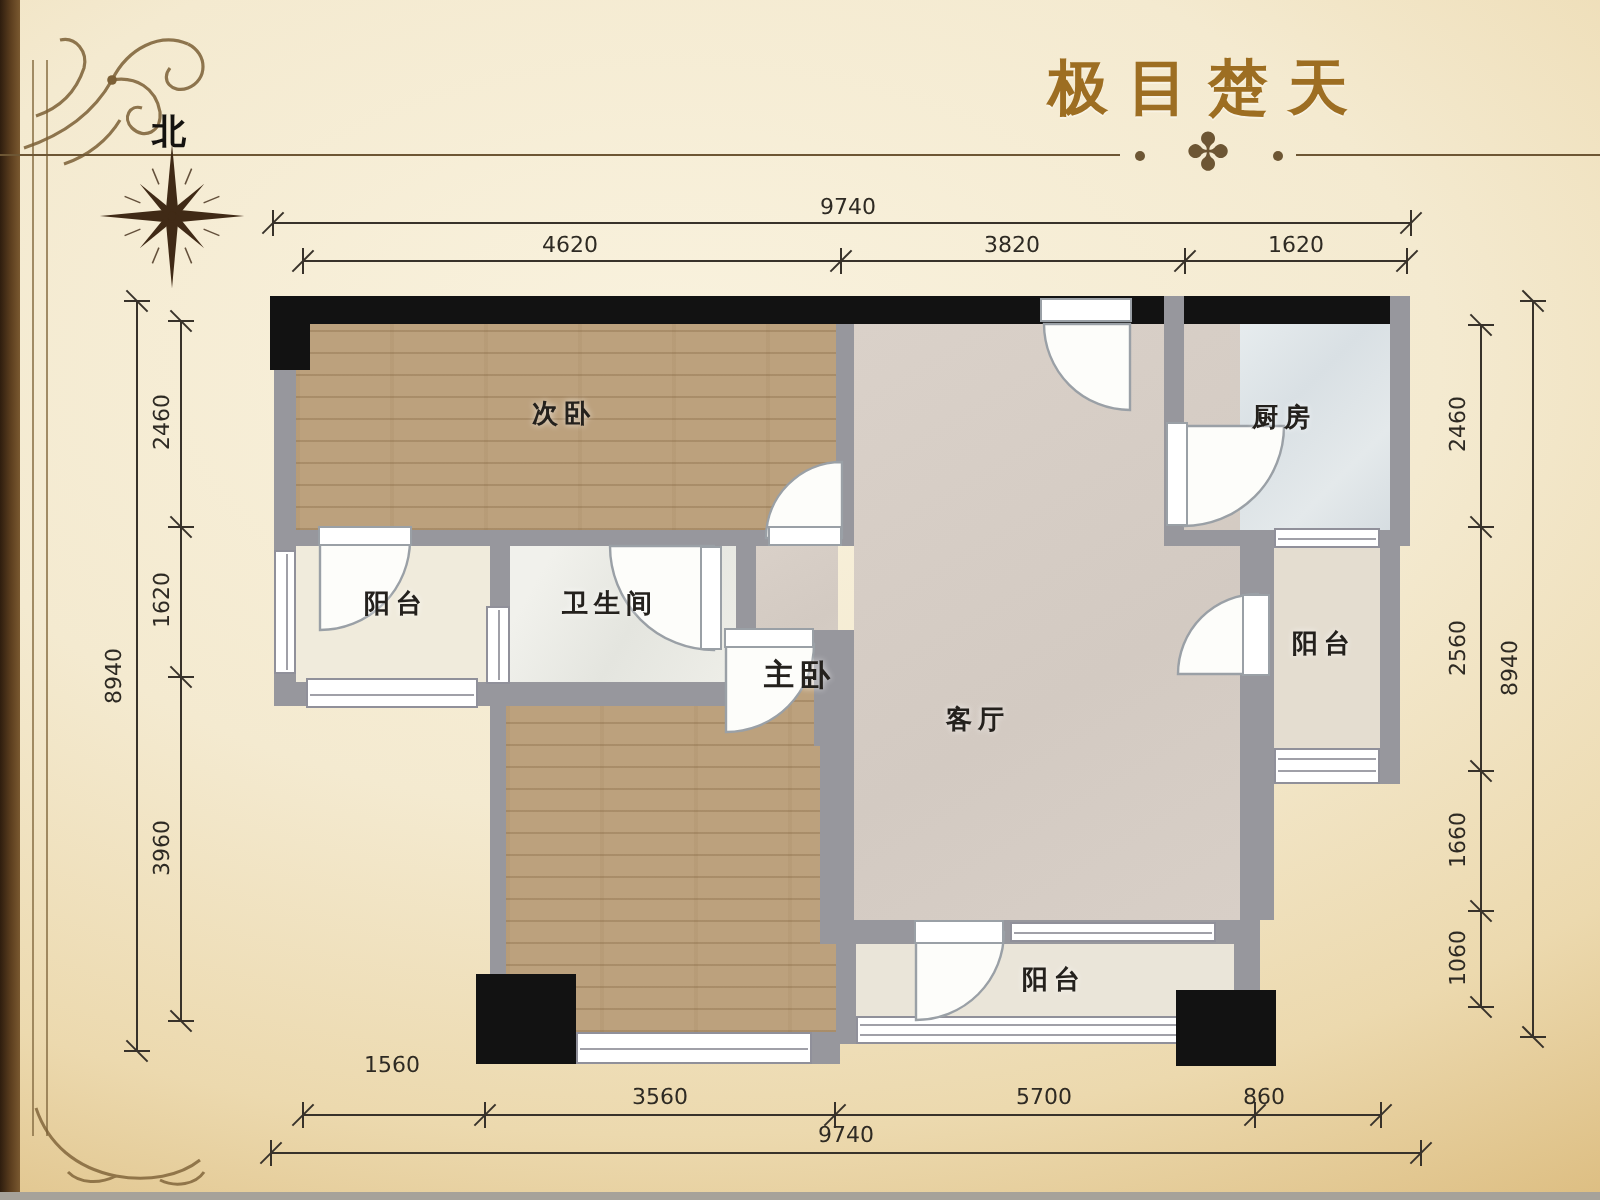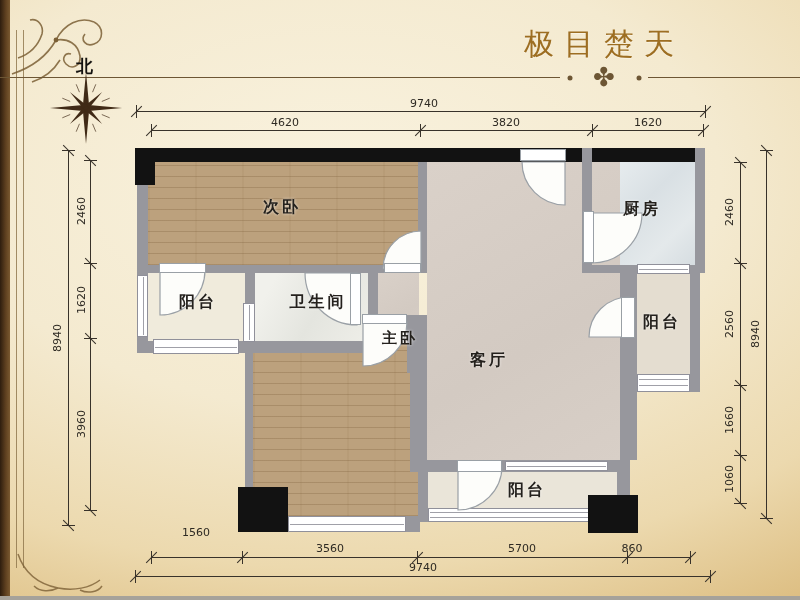--- a/index.html
+++ b/index.html
@@ -8,21 +8,21 @@
     font-family:"DejaVu Sans","Liberation Sans",sans-serif;
     background:radial-gradient(120% 95% at 42% 30%, #f9f2de 0%, #f4ead0 40%, #ecd9ae 68%, #ddbe82 88%, #d0ad6c 100%);
   }
   .abs{position:absolute;}
   
   .edge-left{left:0;top:0;bottom:0;width:10px;background:linear-gradient(90deg,#2e1d0e,#5d3f1f 55%,#7a5930);}
   .edge-bottom{left:0;bottom:0;width:100%;height:4px;background:#a6a29a;}
   .frame-v{left:16px;top:30px;bottom:32px;width:6px;border-left:1px solid #8d744a;border-right:1px solid #8d744a;opacity:.8;}
   
   .title{left:604px;top:24px;transform:translateX(-50%);font-family:"DejaVu Serif","Liberation Serif",serif;
-    font-size:30px;font-weight:normal;letter-spacing:10px;color:#9d6e22;white-space:nowrap;text-shadow:0 1px 0 rgba(255,255,255,.4);}
+    font-size:30px;font-weight:bold;letter-spacing:10px;color:#9d6e22;white-space:nowrap;text-shadow:0 1px 0 rgba(255,255,255,.4);}
   .divline{height:0;border-top:1px solid #6d5634;top:77px;}
   .divdot{width:5px;height:5px;border-radius:50%;background:#6d5634;transform:translate(-50%,-50%);}
   .ornament{font-size:26px;color:#6d5634;transform:translate(-50%,-54%);line-height:1;}
   .north{left:85px;top:66px;transform:translate(-50%,-50%);font-size:17px;font-weight:bold;color:#14120f;letter-spacing:1px;}
   
   .wall{position:absolute;background:#97979d;}
   .colblk{position:absolute;background:#121212;}
   .floor{position:absolute;}
   .wood{background:#bca17d;
     background-image:repeating-linear-gradient(0deg, rgba(118,88,52,.28) 0 1px, rgba(255,255,255,0) 1px 11px),
@@ -32,21 +32,21 @@
   .lfloor{background:linear-gradient(150deg,#dad1c9 0%,#d3cac2 60%,#d8cfc7 100%);}
   .balc1{background:#f0ebdc;}
   .balc2{background:#e4ddd0;}
   .balc3{background:#eae5d9;}
   .window{position:absolute;background:#fff;border:1px solid #90909a;box-sizing:border-box;}
   .window.h::after{content:"";position:absolute;left:1px;right:1px;top:50%;height:1px;background:#a0a0a8;}
   .window.v::after{content:"";position:absolute;top:1px;bottom:1px;left:50%;width:1px;background:#a0a0a8;}
   .window.h3::before{content:"";position:absolute;left:1px;right:1px;top:28%;height:1px;background:#a0a0a8;}
   .window.h3::after{content:"";position:absolute;left:1px;right:1px;top:64%;height:1px;background:#a0a0a8;}
   .leaf{position:absolute;background:#fff;border:1px solid #9aa0a6;box-sizing:border-box;}
-  .room-label{position:absolute;transform:translate(-50%,-50%);font-weight:bold;font-size:16px;letter-spacing:3px;
+  .room-label{position:absolute;transform:translate(-50%,-50%);font-weight:bold;font-size:13px;letter-spacing:3px;
     color:#24211d;white-space:nowrap;text-shadow:0 0 3px rgba(255,255,255,.75);}
   
   .dline-h{position:absolute;height:0;border-top:1px solid #38322a;}
   .dline-v{position:absolute;width:0;border-left:1px solid #38322a;}
   .tick{position:absolute;width:13px;height:13px;margin:-6px 0 0 -6px;}
   .tick::before{content:"";position:absolute;left:6px;top:0;width:1px;height:13px;background:#38322a;}
   .tick::after{content:"";position:absolute;left:-1px;top:6px;width:15px;height:1px;background:#38322a;transform:rotate(-45deg);}
   .tick.v{transform:rotate(90deg);}
   .dim-label{position:absolute;font-size:11px;color:#2e2a23;transform:translate(-50%,-100%);white-space:nowrap;}
   .dim-label.rot{transform:translate(-50%,-50%) rotate(-90deg);}
@@ -173,21 +173,21 @@
   <div class="leaf" style="left:159px;top:263px;width:47px;height:10px"></div>
   <div class="leaf" style="left:457px;top:460px;width:45px;height:12px"></div>
 
   <div class="colblk" style="left:135px;top:148px;width:20px;height:37px"></div>
   <div class="colblk" style="left:238px;top:487px;width:50px;height:45px"></div>
   <div class="colblk" style="left:588px;top:495px;width:50px;height:38px"></div>
 
   <div class="room-label" style="left:282px;top:207px">次卧</div>
   <div class="room-label" style="left:642px;top:209px">厨房</div>
   <div class="room-label" style="left:198px;top:302px">阳台</div>
-  <div class="room-label" style="left:318px;top:302px">卫生间</div>
+  <div class="room-label" style="left:305px;top:302px">卫生间</div>
   <div class="room-label" style="left:400px;top:338px;font-size:15px">主卧</div>
   <div class="room-label" style="left:489px;top:360px">客厅</div>
   <div class="room-label" style="left:662px;top:322px">阳台</div>
   <div class="room-label" style="left:527px;top:490px">阳台</div>
 
   <div class="dline-h" style="left:136px;top:111px;width:570px"></div>
   <div class="tick" style="left:136px;top:111px"></div>
   <div class="tick" style="left:705px;top:111px"></div>
   <div class="dim-label" style="left:424px;top:110px">9740</div>
   <div class="dline-h" style="left:151px;top:130px;width:552px"></div>

